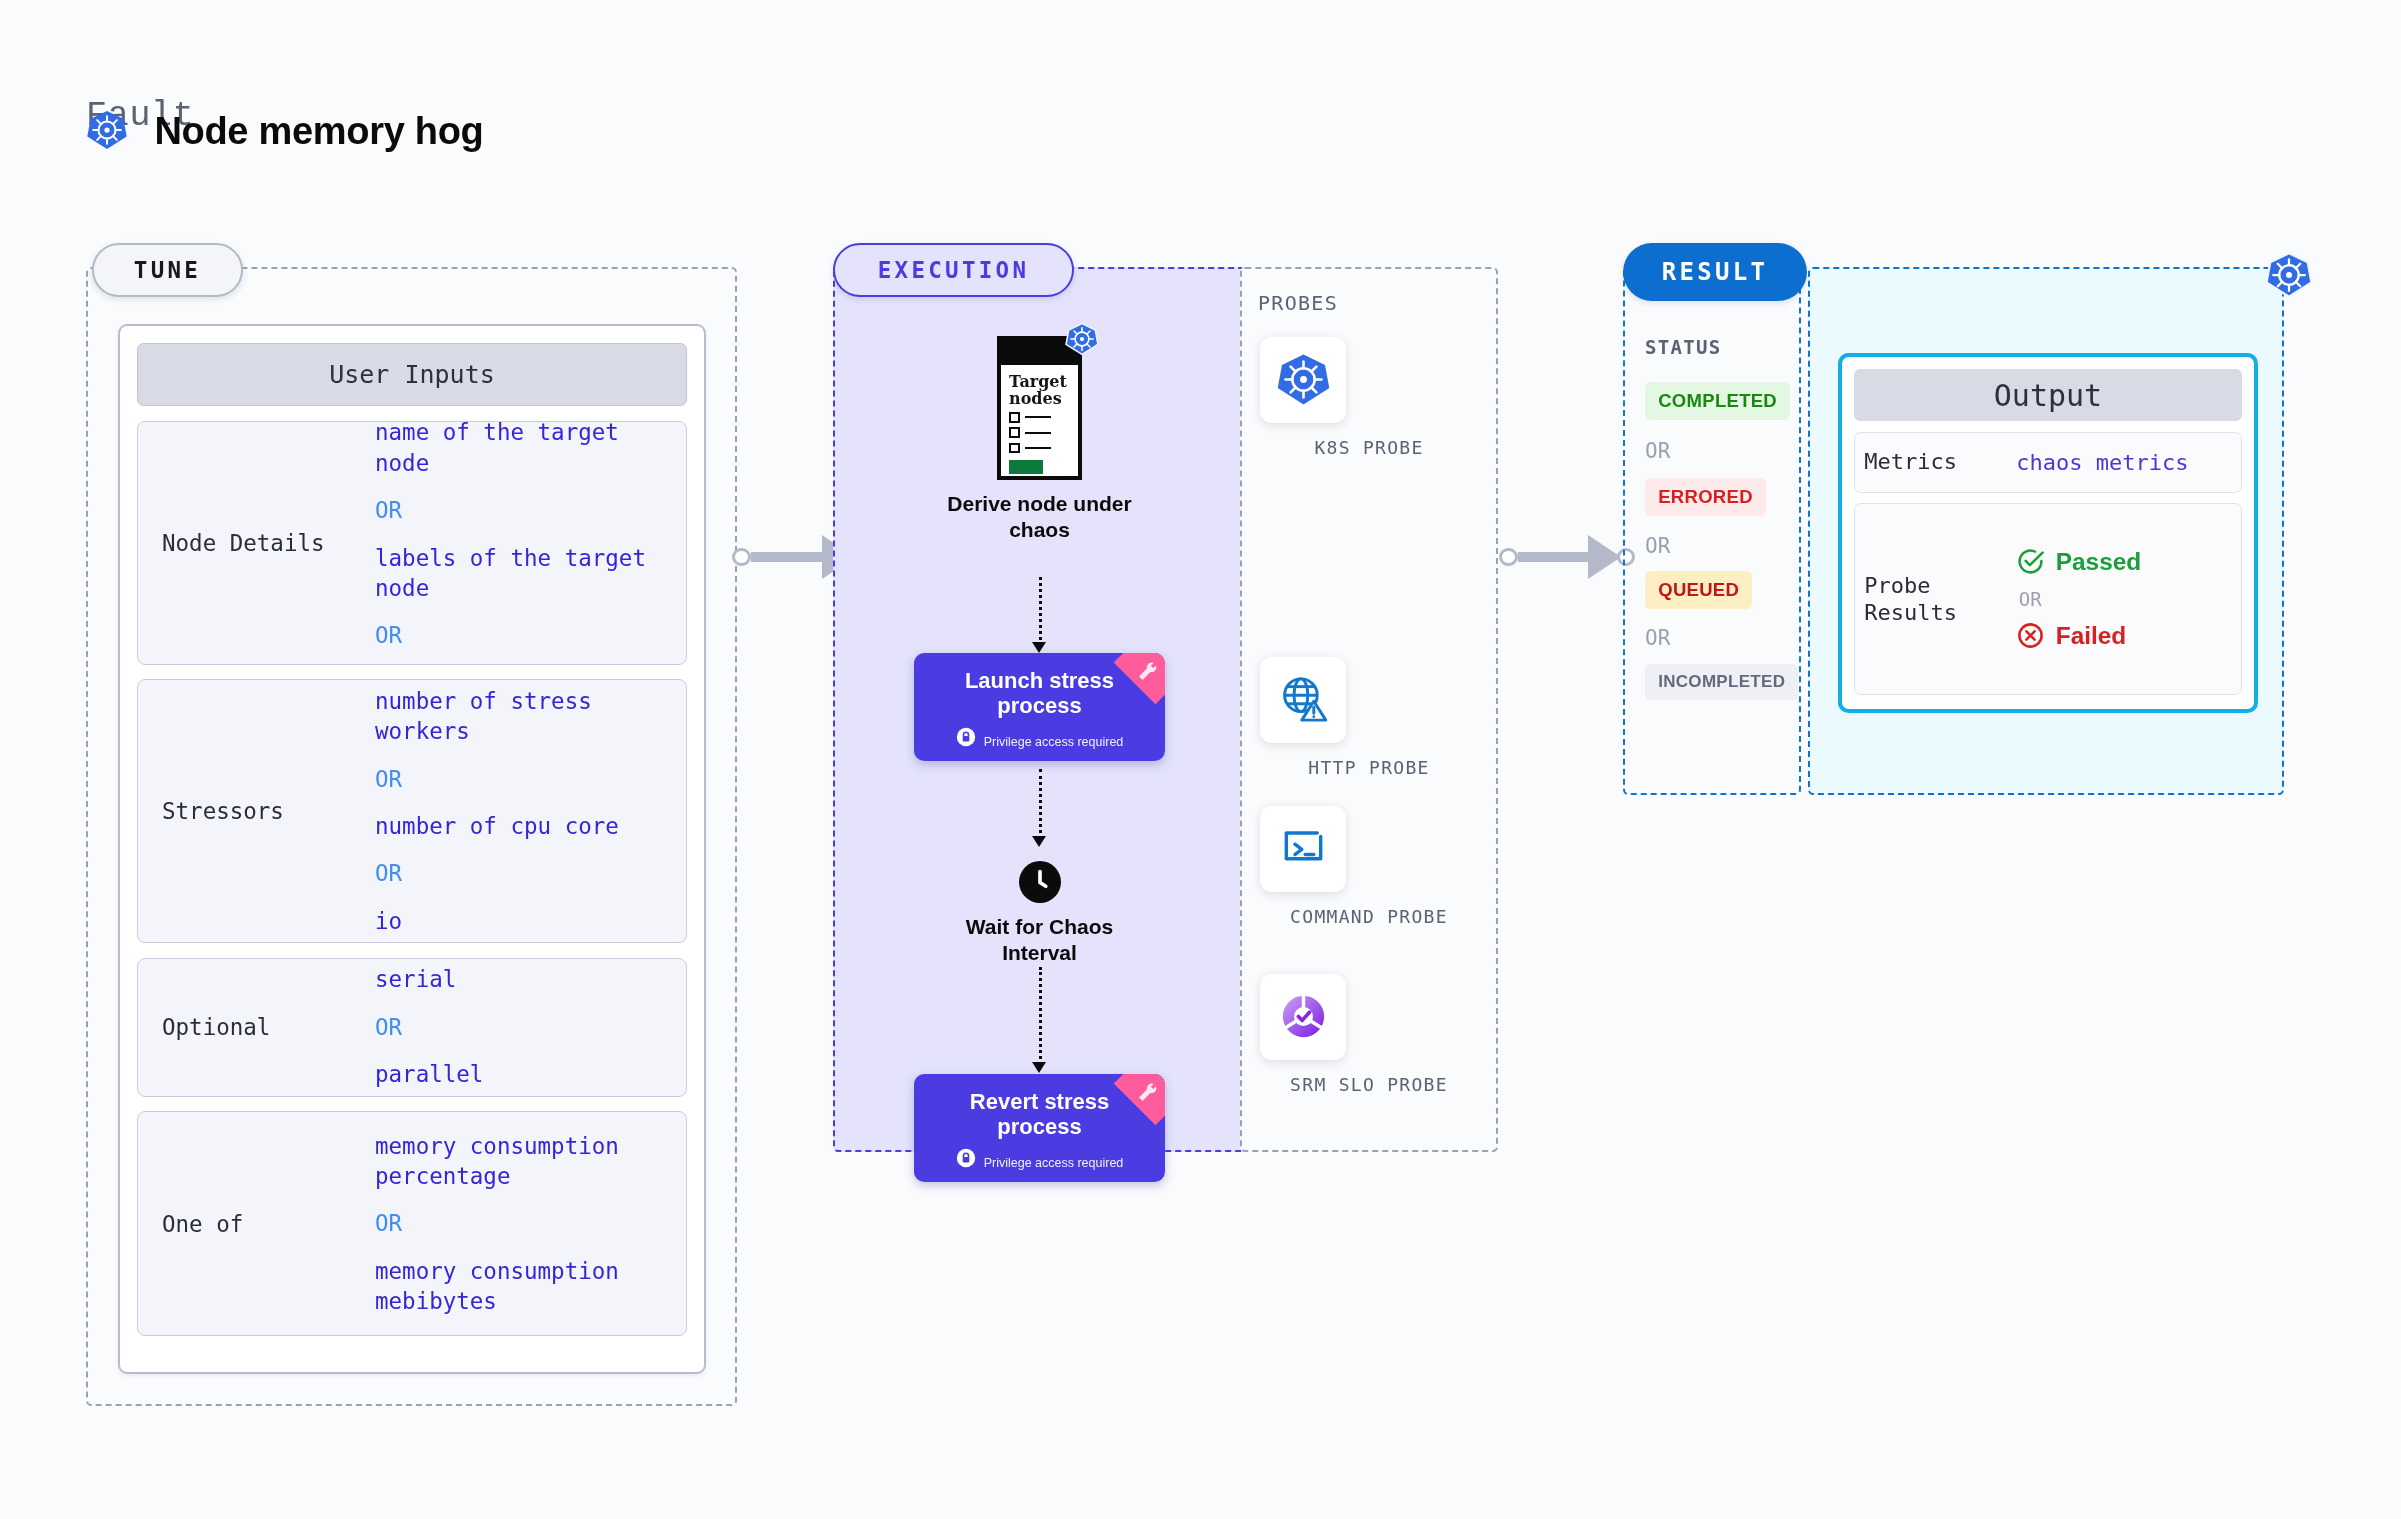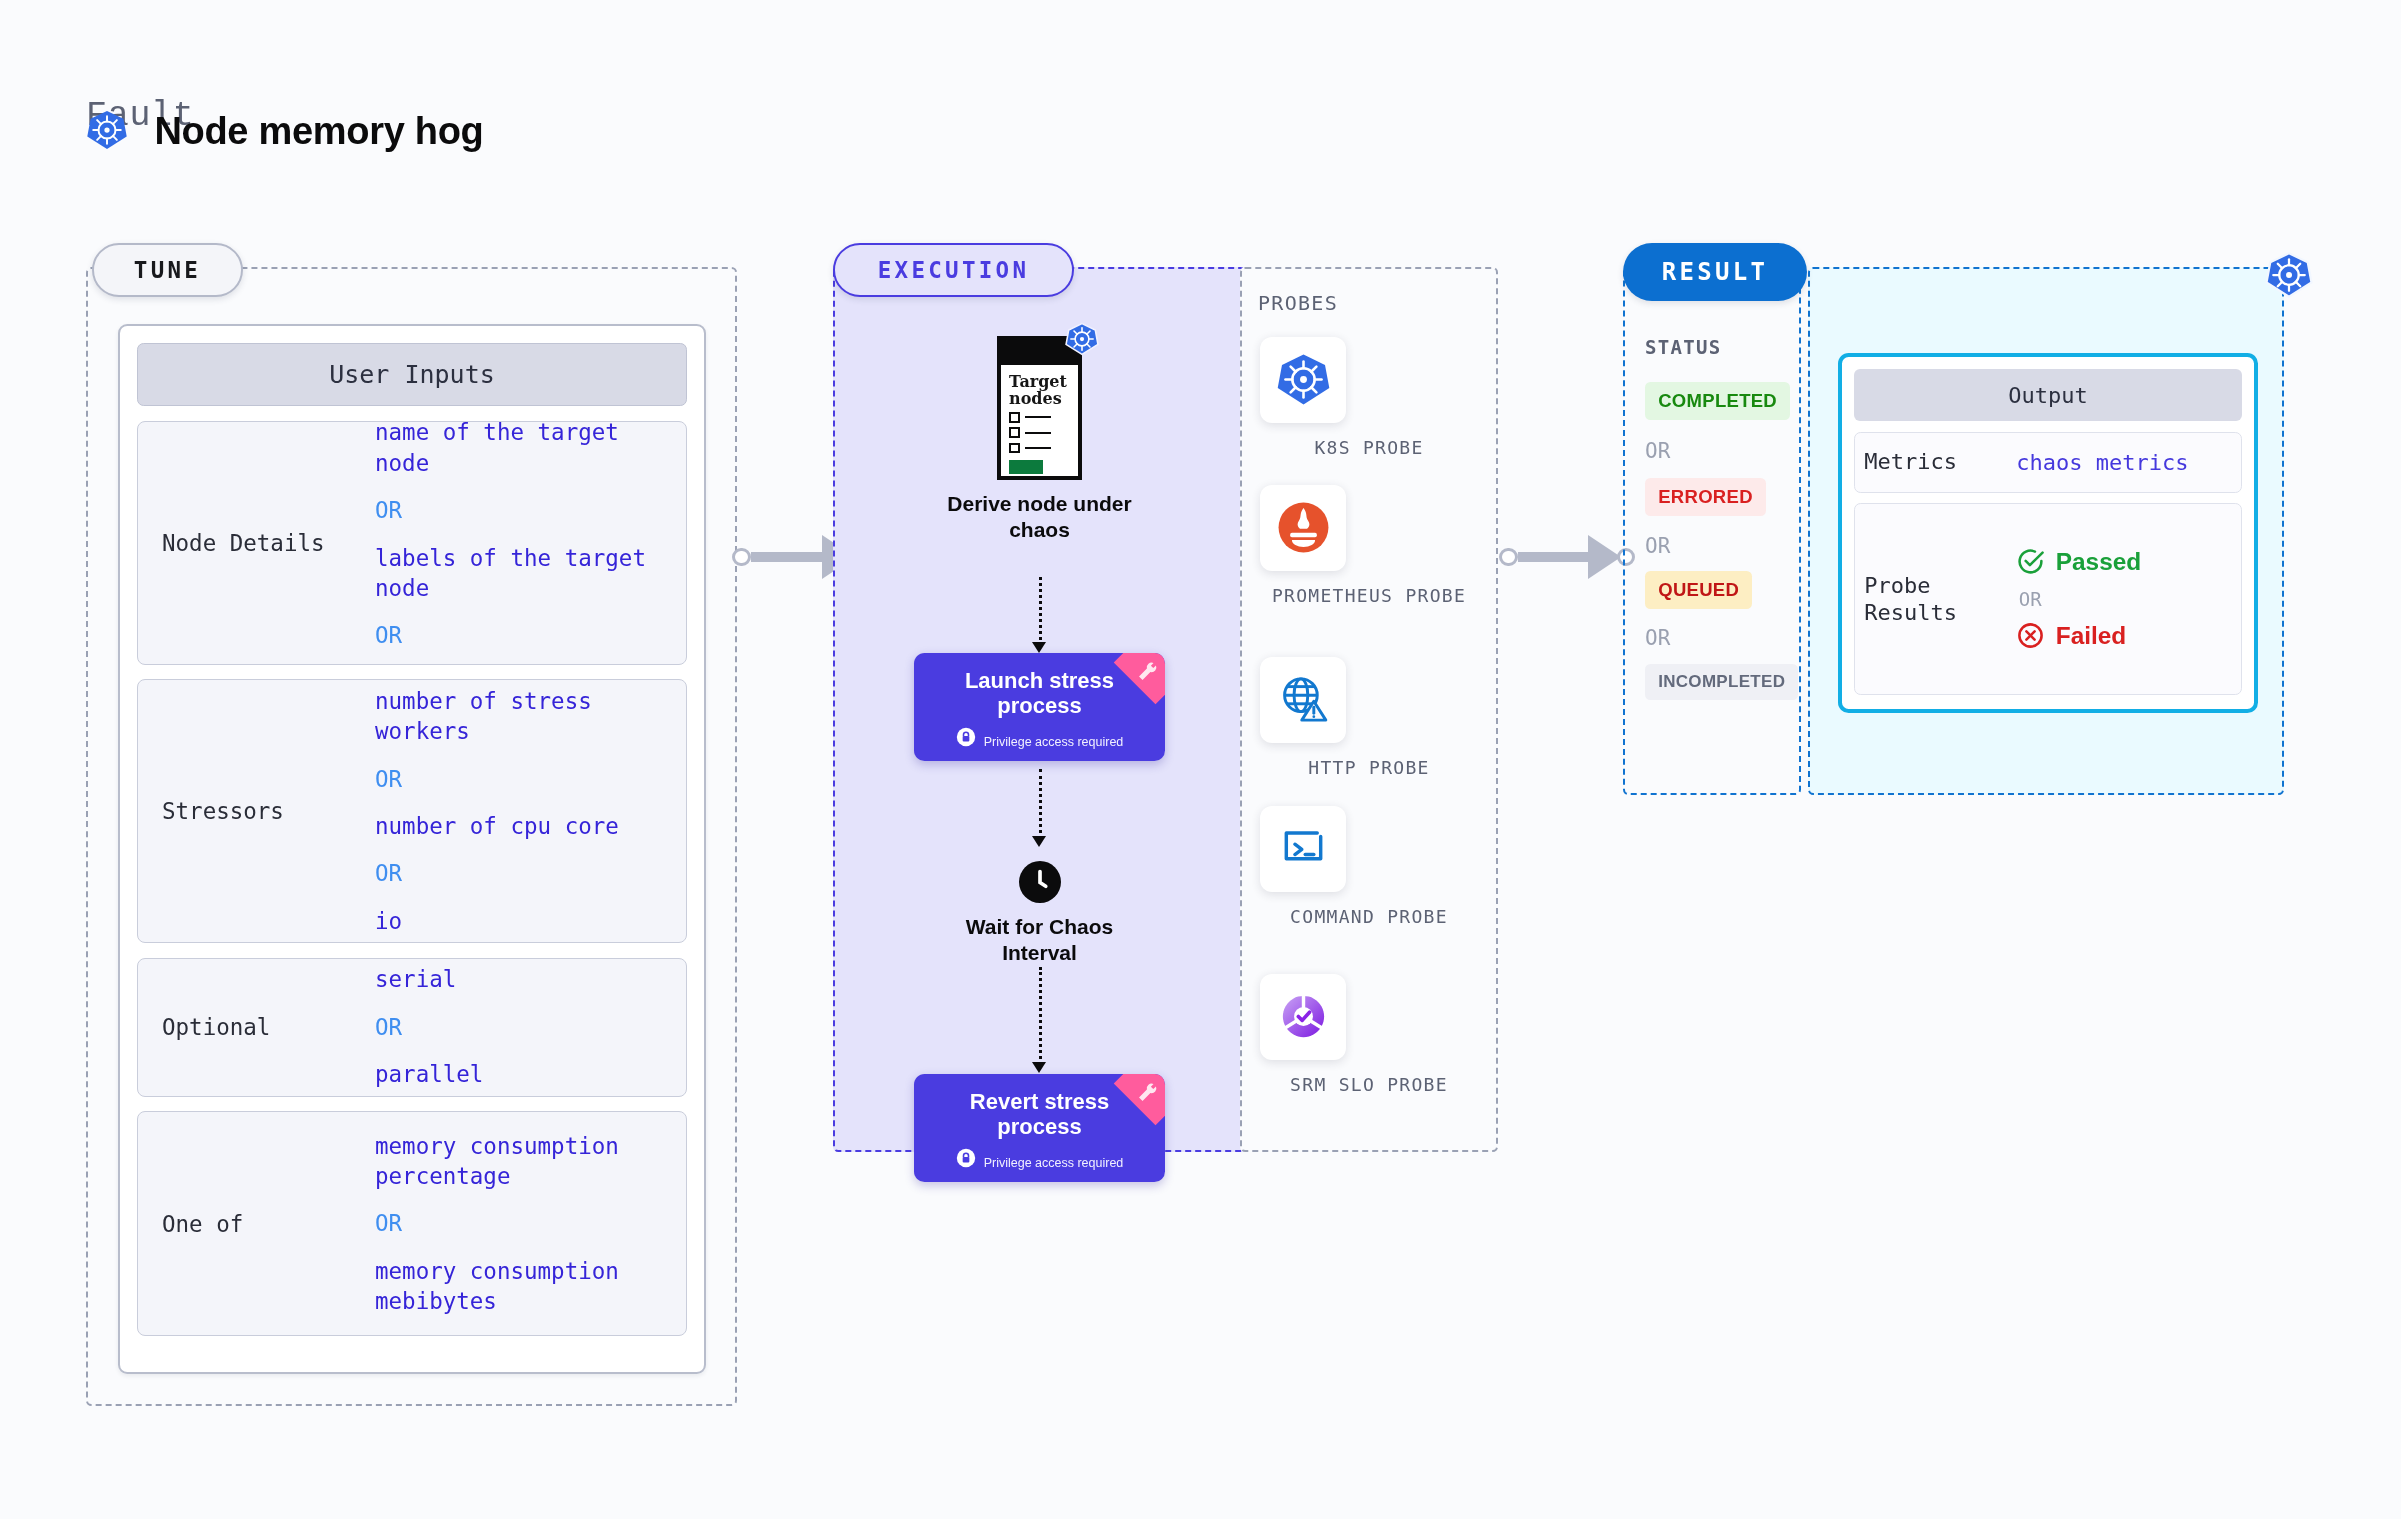--- a/index.html
+++ b/index.html
@@ -188,21 +188,21 @@
     font-size: 21px; color: #9aa0b0;
   }
 
   #output-card {
     position: absolute; left: 1838px; top: 353px; width: 420px; height: 360px;
     background: #fff; border: 4px solid #12aee5; border-radius: 10.6px; padding: 12px;
   }
   .out-title {
     background: #d8dae6; border-radius: 6px; height: 52px;
     display: flex; align-items: center; justify-content: center;
-    font-family: "DejaVu Sans Mono", monospace; font-size: 22px; color: #2c3040;
+    font-family: "DejaVu Sans Mono", monospace; font-size: 30px; color: #2c3040;
   }
   .out-row {
     background: #fbfbfe; border: 1.3px solid #dfe2ec; border-radius: 6.6px;
     display: flex; align-items: center; margin-top: 10.6px; padding: 13.2px 9.2px;
   }
   .out-label {
     font-family: "DejaVu Sans Mono", monospace; font-size: 22px;
     color: #2a2d38; width: 152px; flex: 0 0 152px; line-height: 1.25;
   }
   .out-value { font-family: "DejaVu Sans Mono", monospace; font-size: 22px; color: #4538dd; }
@@ -315,33 +315,20 @@
             <line x1="47" y1="17" x2="41" y2="23"></line>
               <line x1="23" y1="41" x2="17" y2="47"></line>
           </g>
           <circle cx="32" cy="32" r="4" fill="#fff"></circle>
         </svg>
       </span>
     </div>
     <div class="probe-name">K8S PROBE</div>
   </div>
 
-  <div class="probe-item" style="left:1260px; top:485px;">
-    <div class="probe-tile">
-      <span>
-        <svg width="57" height="57" viewBox="0 0 64 64">
-          <circle cx="32" cy="32" r="28" fill="#e6522c"></circle>
-          <path d="M32 10c5 7 2 10 5 14 2.5 3.4 2 7-1 9.5h-8c-3-2.5-3.5-6.1-1-9.5 3-4 0-7 5-14z" fill="#fff"></path>
-          <rect x="17" y="38" width="30" height="5" rx="2" fill="#fff"></rect>
-          <path d="M19 46h26a13 8 0 0 1-26 0z" fill="#fff"></path>
-        </svg>
-      </span>
-    </div>
-    <div class="probe-name">PROMETHEUS PROBE</div>
-  </div>
 
   <div class="probe-item" style="left:1260px; top:657px;">
     <div class="probe-tile">
       <span>
         <svg width="55" height="55" viewBox="0 0 64 64" fill="none" stroke="#1278cf" stroke-width="3.4">
           <circle cx="29" cy="27" r="19"></circle>
           <ellipse cx="29" cy="27" rx="8" ry="19"></ellipse>
           <line x1="10" y1="27" x2="48" y2="27"></line>
           <line x1="13" y1="17" x2="45" y2="17"></line>
           <line x1="13" y1="37" x2="45" y2="37"></line>

